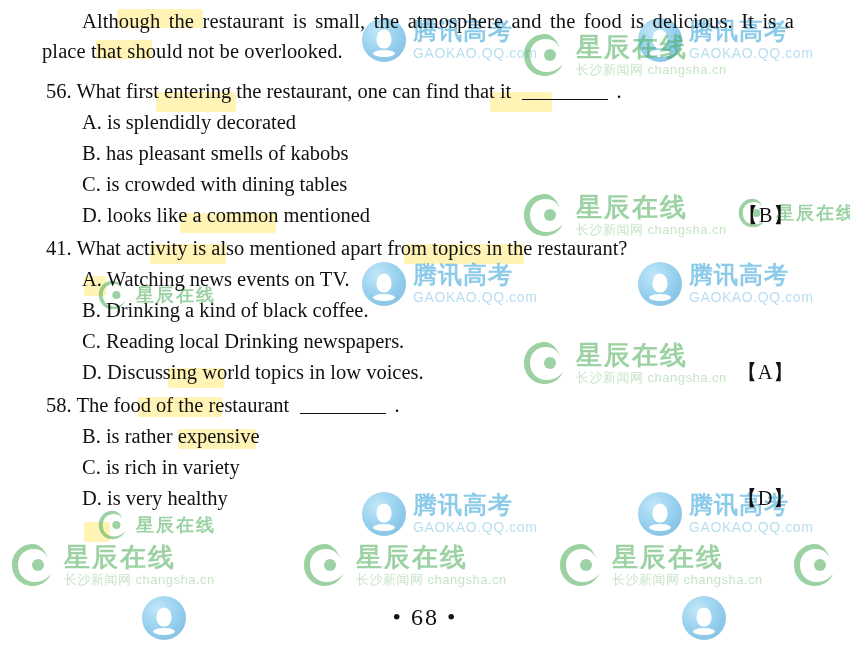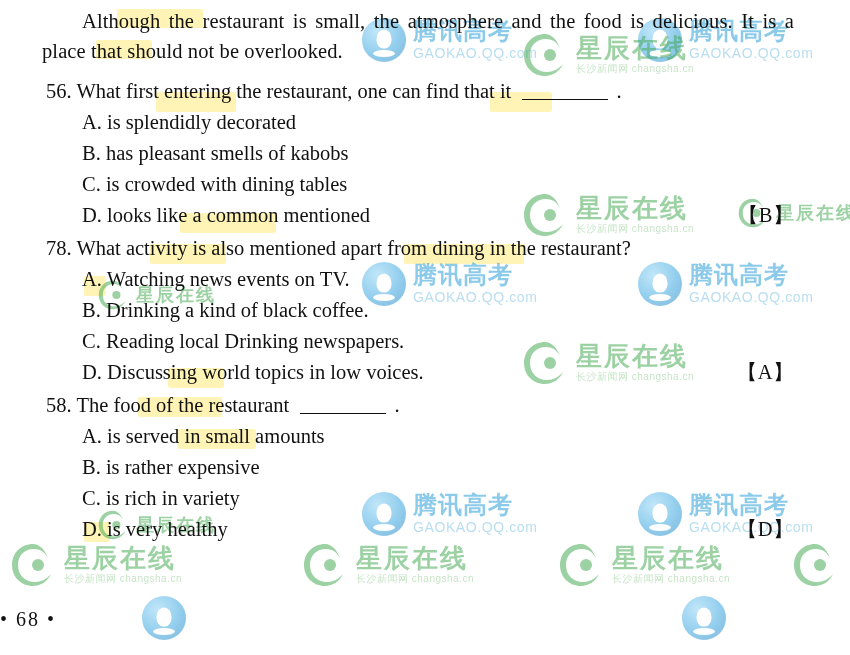--- a/index.html
+++ b/index.html
@@ -78,21 +78,22 @@
   }
   .opt-row {
     position: relative;
   }
 
   .pagenum {
     position: absolute;
     left: 0;
     right: 0;
     bottom: 24px;
-    font-size: 20px;
+    text-align: center;
+    font-size: 24px;
     letter-spacing: 2px;
     z-index: 3;
   }
 
   
   .hl {
     position: absolute;
     background: rgba(255, 235, 120, 0.55);
     z-index: 1;
     border-radius: 2px;
@@ -181,21 +182,21 @@
   .wm-xc .cn {
     font-family: Liberation Sans, sans-serif;
     font-size: 26px;
     font-weight: bold;
     color: #3ca64a;
     letter-spacing: 2px;
     white-space: nowrap;
   }
   .wm-xc .en {
     font-family: "Liberation Sans", sans-serif;
-    font-size: 10px;
+    font-size: 13px;
     color: #8fc98f;
     letter-spacing: 0.5px;
     white-space: nowrap;
     margin-top: 2px;
     text-align: center;
   }
   .wm-xc.small .swirl { width: 34px; height: 34px; }
   .wm-xc.small .cn { font-size: 18px; }
 </style>
 </head>
@@ -396,40 +397,39 @@
     <p class="opt">B. has pleasant smells of kabobs</p>
     <p class="opt">C. is crowded with dining tables</p>
     <div class="opt-row">
       <p class="opt">D. looks like a common mentioned</p>
       <span class="answer" style="top:0;">【B】</span>
     </div>
   </div>
 
   <div class="qblock">
     <p class="qstem">
-      <span>78.</span>
-      <span>What activity is also mentioned apart from dining in the restaurant?</span>
+      <span>41.</span>
+      <span>What activity is also mentioned apart from topics in the restaurant?</span>
     </p>
     <p class="opt">A. Watching news events on TV.</p>
     <p class="opt">B. Drinking a kind of black coffee.</p>
     <p class="opt">C. Reading local Drinking newspapers.</p>
     <div class="opt-row">
       <p class="opt">D. Discussing world topics in low voices.</p>
       <span class="answer" style="top:0;">【A】</span>
     </div>
   </div>
 
   <div class="qblock">
     <p class="qstem">
       <span>58.</span>
       <span>The food of the restaurant</span>
       <span class="blank"></span>
       <span>.</span>
     </p>
-    <p class="opt">A. is served in small amounts</p>
     <p class="opt">B. is rather expensive</p>
     <p class="opt">C. is rich in variety</p>
     <div class="opt-row">
       <p class="opt">D. is very healthy</p>
       <span class="answer" style="top:0;">【D】</span>
     </div>
   </div>
 
   <div class="pagenum">• 68 •</div>
 </div>

